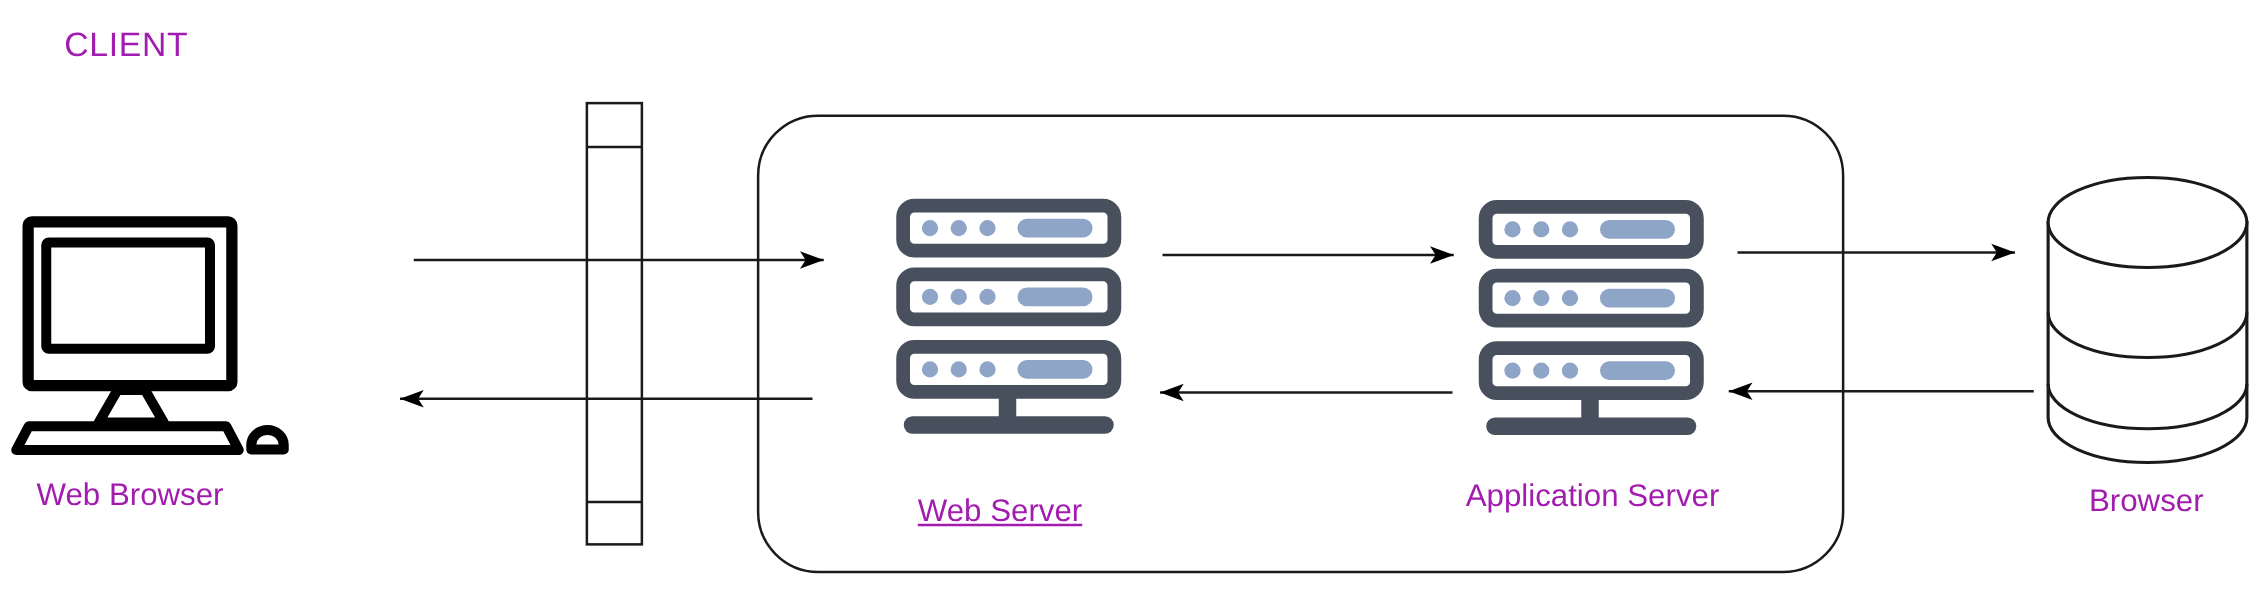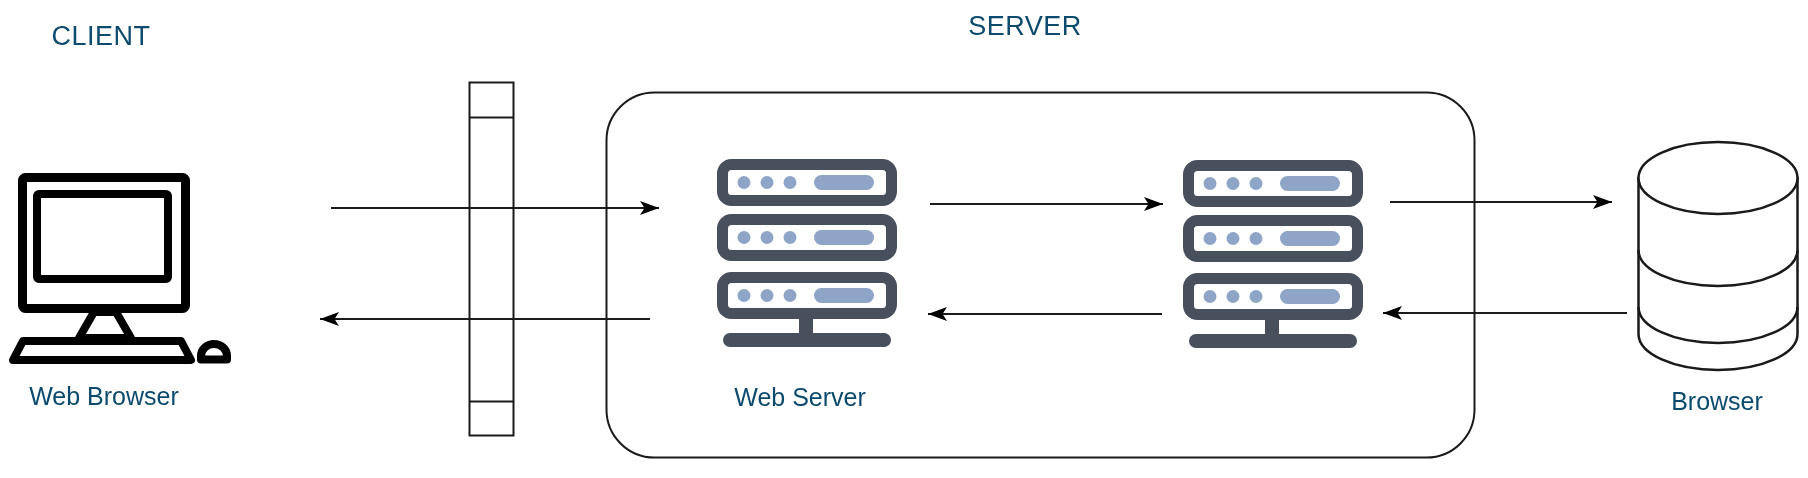--- a/index.html
+++ b/index.html
@@ -18,21 +18,21 @@
   svg.diagram-layer {
     position: absolute;
     left: 0;
     top: 0;
     display: block;
   }
   .lbl {
     position: absolute;
     transform: translateX(-50%);
     white-space: nowrap;
-    color: #0c4a6e;
+    color: #a21caf;
     text-align: center;
   }
   .section-title {
     font-size: 27px;
     letter-spacing: 0.5px;
   }
   .node-label {
     font-size: 25px;
   }
 </style>
@@ -104,22 +104,22 @@
       <line x1="650" y1="319" x2="320" y2="319" marker-end="url(#arrowhead)"></line>
       <line x1="930" y1="204" x2="1163" y2="204" marker-end="url(#arrowhead)"></line>
       <line x1="1162" y1="314" x2="928" y2="314" marker-end="url(#arrowhead)"></line>
       <line x1="1390" y1="202" x2="1612" y2="202" marker-end="url(#arrowhead)"></line>
       <line x1="1627" y1="313" x2="1383" y2="313" marker-end="url(#arrowhead)"></line>
     </g>
   </svg>
 
   <div class="lbl section-title" style="left:101px; top:21px;">CLIENT</div>
 
-  <div class="lbl section-title" style="left:1025px; top:11px;">SERVER</div>
 
   <div class="lbl node-label" style="left:104px; top:382px;">Web Browser</div>
 
-  <div class="lbl node-label" style="left:800px; top:383px;">Web Server</div>
+  <div class="lbl node-label" style="left:800px; top:395px;text-decoration:underline;">Web Server</div>
 
+  <div class="lbl node-label" style="left:1274px; top:383px;">Application Server</div>
 
   <div class="lbl node-label" style="left:1717px; top:387px;">Browser</div>
 
 </div>
 
 </body></html>

